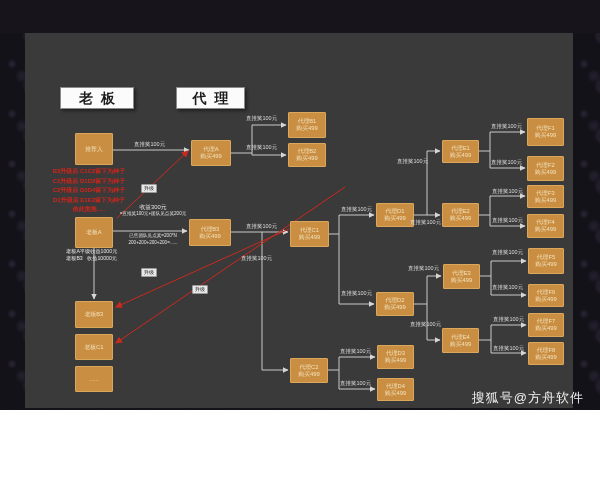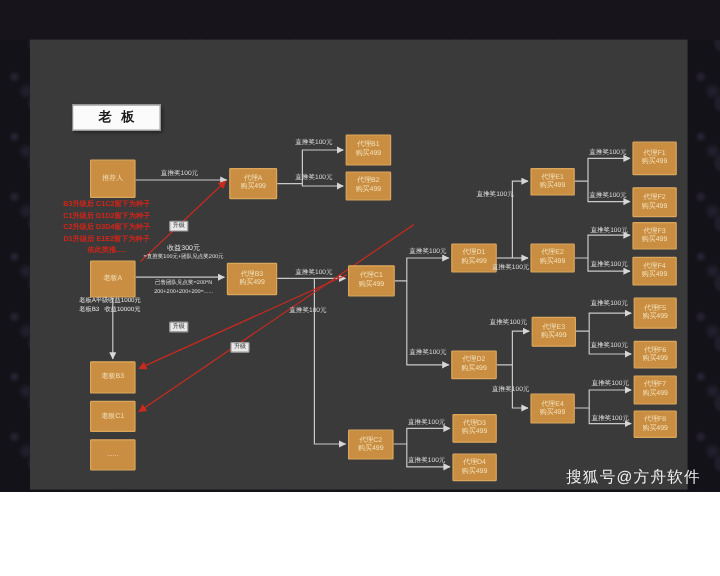--- a/index.html
+++ b/index.html
@@ -16,21 +16,21 @@
   .top-bar{position:absolute;left:0;top:0;width:600px;height:33px;background:#17151b;}
   .panel{position:absolute;left:25px;top:33px;width:548px;height:375px;background:#3b3a3b;}
   .tg-badge{position:absolute;left:452px;top:6px;width:118px;height:24px;border:2px solid #f2f2f2;
             color:#f5f5f5;font-size:15px;line-height:24px;text-align:center;letter-spacing:1px;background:#141219;}
   .souhu{position:absolute;right:16px;top:389px;color:#efefef;font-size:13px;letter-spacing:1px;}
   .white-band{position:absolute;left:0;top:410px;width:600px;height:70px;background:#fdfdfd;}
   .url-box{position:absolute;left:8px;top:446px;width:232px;height:40px;background:#a9a9a9;
            color:#e3e3e3;font-size:20px;line-height:38px;padding-left:14px;box-sizing:border-box;}
   
   .legend-box{position:absolute;height:20px;background:#fbfbfb;border:1px solid #8a8a8a;
-              box-shadow:2px 2px 3px rgba(0,0,0,.45);color:#1c1c1c;font-size:11px;font-weight:bold;
+              box-shadow:2px 2px 3px rgba(0,0,0,.45);color:#1c1c1c;font-size:14px;font-weight:bold;
               text-align:center;line-height:20px;letter-spacing:8px;text-indent:8px;}
   .legend-boss{left:60px;top:87px;width:72px;}
   .legend-agent{left:176px;top:87px;width:67px;}
   
   .node{position:absolute;background:#c98e41;border:1px solid #dba75c;box-sizing:border-box;
         color:#f2e0ba;text-align:center;display:flex;flex-direction:column;justify-content:center;
         font-size:5.8px;line-height:7px;border-radius:1px;}
   .elabel{position:absolute;font-size:5.5px;color:#dcdcdc;white-space:nowrap;}
   .upg{position:absolute;background:#e8e8e8;border:1px solid #9a9a9a;color:#222;
        font-size:5px;line-height:7px;padding:0 2px;border-radius:1px;}
@@ -46,20 +46,21 @@
 </style>
 </head>
 <body>
 
 <div class="canvas">
   <div class="dark-bg"></div>
   <div class="top-bar"></div>
   <div class="panel"></div>
 
   <div class="legend-box legend-boss">老板</div>
+  <div class="legend-box legend-agent">代理</div>
 
   <svg class="lines" width="600" height="480">
     <defs>
       <marker id="aw" markerWidth="7" markerHeight="7" refX="5.5" refY="3" orient="auto" markerUnits="userSpaceOnUse">
         <path d="M0,0 L6,3 L0,6 z" fill="#d6d6d6"></path>
       </marker>
       <marker id="ar" markerWidth="8" markerHeight="8" refX="6" refY="3.5" orient="auto" markerUnits="userSpaceOnUse">
         <path d="M0,0 L7,3.5 L0,7 z" fill="#c92a1e"></path>
       </marker>
     </defs>

